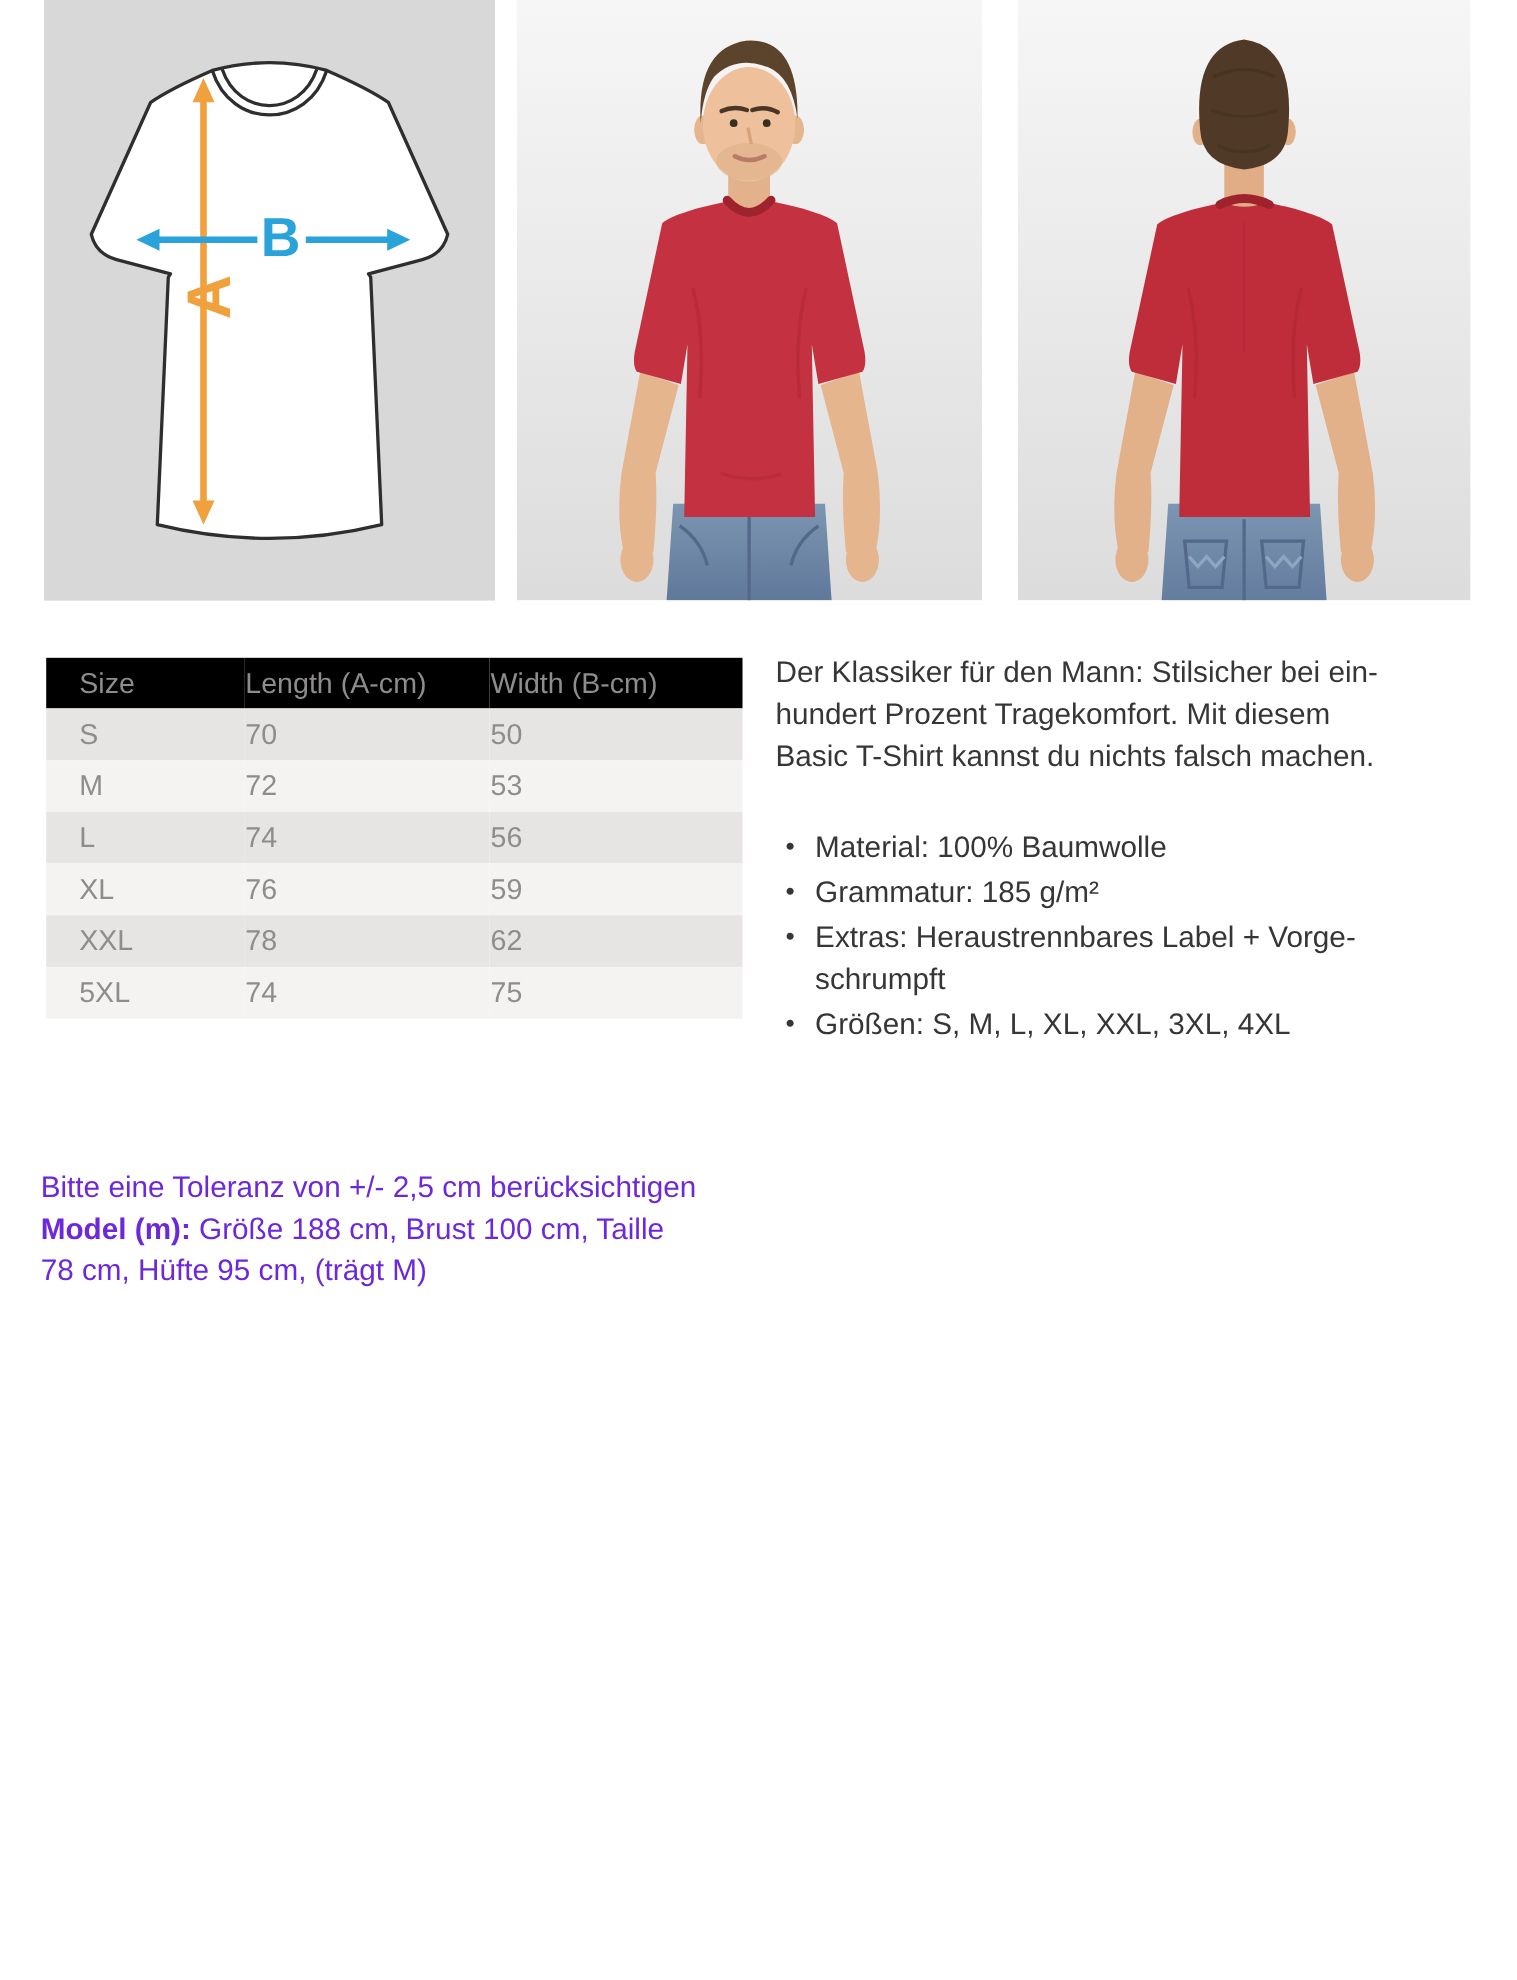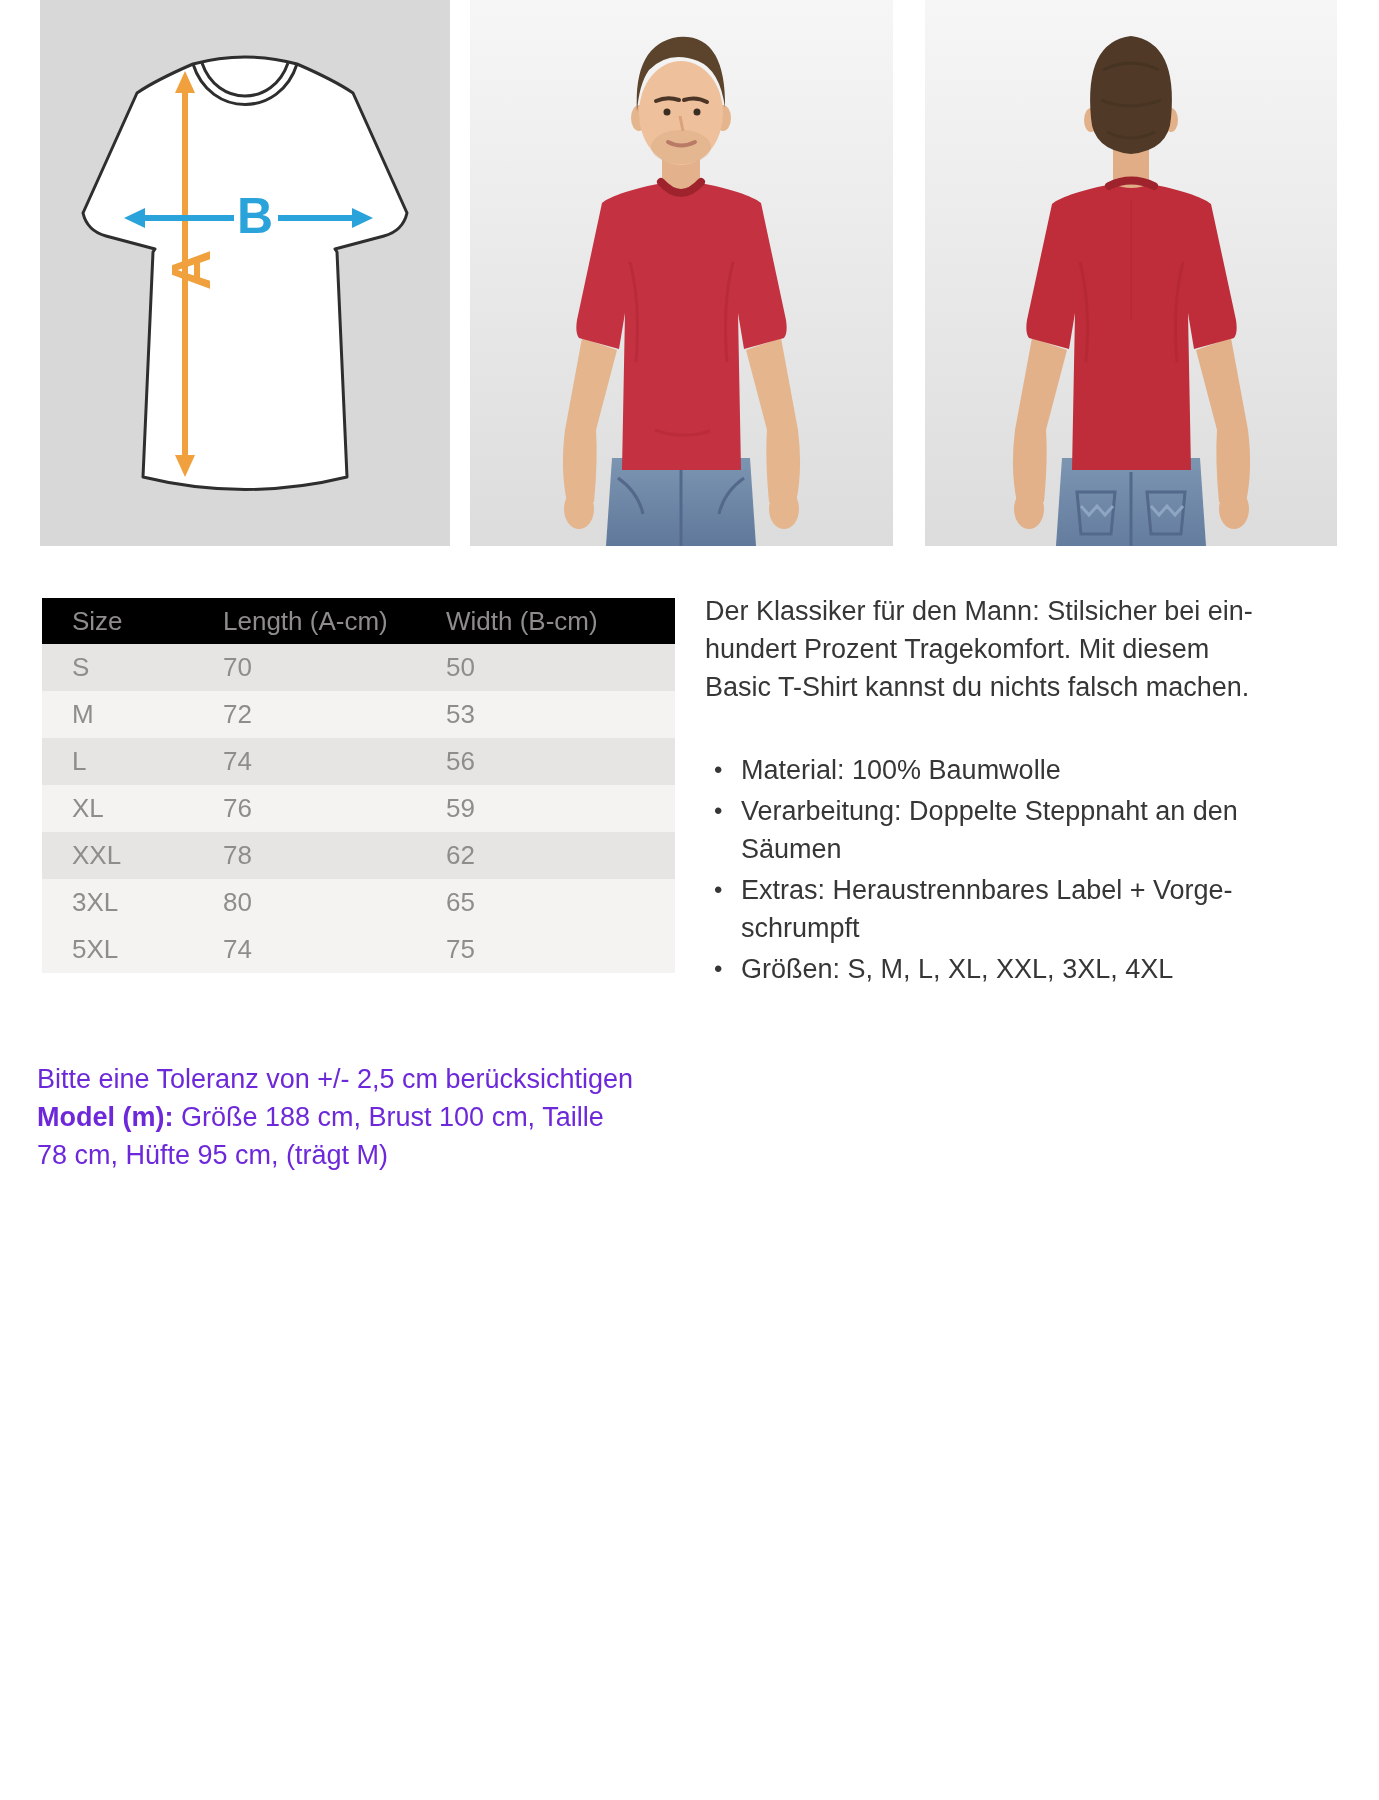--- a/index.html
+++ b/index.html
@@ -239,25 +239,20 @@
         <td>XL</td>
         <td>76</td>
         <td>59</td>
       </tr>
       <tr class="dark">
         <td>XXL</td>
         <td>78</td>
         <td>62</td>
       </tr>
       <tr class="light">
-        <td>3XL</td>
-        <td>80</td>
-        <td>65</td>
-      </tr>
-      <tr class="light">
         <td>5XL</td>
         <td>74</td>
         <td>75</td>
       </tr>
     </tbody>
 </table>
 
 <div class="tolerance">
   <div>Bitte eine Toleranz von +/- 2,5 cm berücksichtigen</div>
   <div>
@@ -266,19 +261,18 @@
 78 cm, Hüfte 95 cm, (trägt M)</span>
   </div>
 </div>
 
 <div class="details">
   <p class="details-intro pre">Der Klassiker für den Mann: Stilsicher bei ein-
 hundert Prozent Tragekomfort. Mit diesem
 Basic T-Shirt kannst du nichts falsch machen.</p>
   <ul>
       <li class="pre">Material: 100% Baumwolle</li>
-      <li class="pre">Verarbeitung: Doppelte Steppnaht an den
-Säumen</li>
+      <li class="pre">Grammatur: 185 g/m²</li>
       <li class="pre">Extras: Heraustrennbares Label + Vorge-
 schrumpft</li>
       <li class="pre">Größen: S, M, L, XL, XXL, 3XL, 4XL</li>
     </ul>
 </div>
 
 </body></html>

